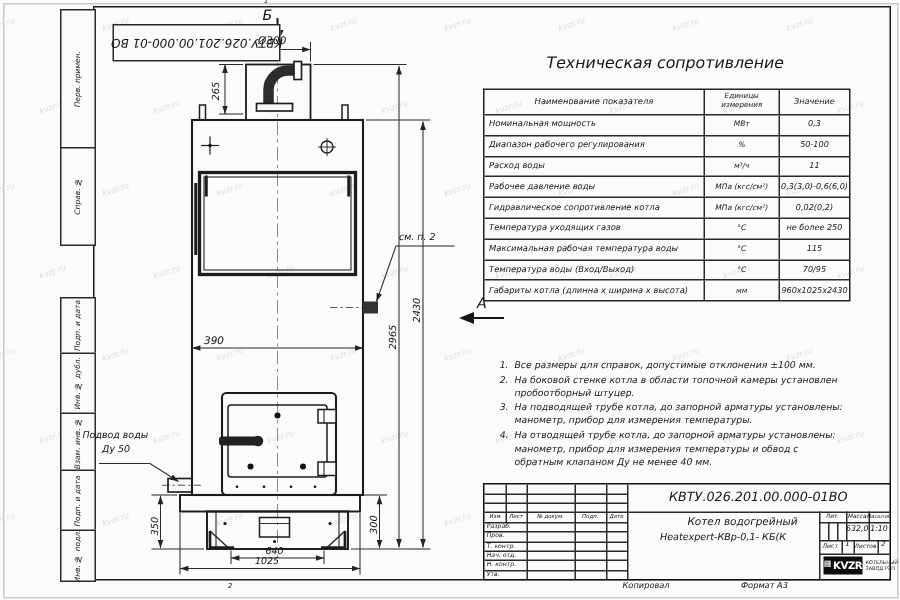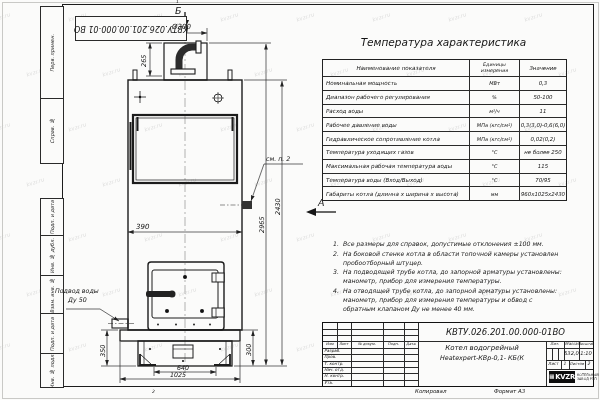--- a/index.html
+++ b/index.html
@@ -279,21 +279,21 @@
   <div class="t v" style="left:258.5px;top:233px;font-size:6.5px;">2965</div>
   <div class="t v" style="left:274.5px;top:215px;font-size:6.5px;">2430</div>
   <div class="t v" style="left:99.5px;top:357px;font-size:6.5px;">350</div>
   <div class="t v" style="left:245.5px;top:356px;font-size:6.5px;">300</div>
   <div class="t" style="left:177px;top:365px;font-size:6.3px;">640</div>
   <div class="t" style="left:170px;top:371.5px;font-size:6.3px;">1025</div>
   <div class="t" style="left:266px;top:156px;font-size:6.3px;">см. п. 2</div>
   <div class="t" style="left:55px;top:288px;font-size:6.3px;">Подвод воды</div>
   <div class="t" style="left:68px;top:296.5px;font-size:6.3px;">Ду 50</div>
 
-  <div class="t" style="left:322px;top:37px;width:243px;text-align:center;font-size:10.5px;white-space:normal;">Температура характеристика</div>
+  <div class="t" style="left:322px;top:37px;width:243px;text-align:center;font-size:10.5px;white-space:normal;">Техническая сопротивление</div>
   <div class="spec">
     <div class="srow hrow">
       <div class="sc c-name">Наименование показателя</div>
       <div class="sc c-units">Единицы измерения</div>
       <div class="sc c-value">Значение</div>
     </div>
     <div class="srow drow">
         <div class="sc c-name">Номинальная мощность</div>
         <div class="sc c-units">МВт</div>
         <div class="sc c-value">0,3</div>
@@ -396,21 +396,21 @@
 
     <div class="cell left" style="left:0;top:25px;width:28px;height:6.3px;font-size:4.1px;">Разраб.</div>
     <div class="cell left" style="left:0;top:31.3px;width:28px;height:6.3px;font-size:4.1px;">Пров.</div>
     <div class="cell left" style="left:0;top:37.7px;width:28px;height:6.3px;font-size:4.1px;">Т. контр.</div>
     <div class="cell left" style="left:0;top:44px;width:28px;height:6.3px;font-size:4.1px;">Нач. отд.</div>
     <div class="cell left" style="left:0;top:50.3px;width:28px;height:6.3px;font-size:4.1px;">Н. контр.</div>
     <div class="cell left" style="left:0;top:56.7px;width:28px;height:6.3px;font-size:4.1px;">Утв.</div>
 
     <div class="cell" style="left:95px;top:0;width:175px;height:18px;font-size:8.5px;">КВТУ.026.201.00.000-01ВО</div>
 
-    <div class="cell" style="left:95px;top:21px;width:128px;height:9px;font-size:7px;">Котел водогрейный</div>
+    <div class="cell" style="left:108px;top:21px;width:128px;height:9px;font-size:7px;">Котел водогрейный</div>
     <div class="cell" style="left:95px;top:31px;width:128px;height:9px;font-size:6.4px;">Heatexpert-КВр-0,1- КБ(К</div>
 
     <div class="cell" style="left:223px;top:18px;width:18px;height:7px;font-size:3.9px;">Лит.</div>
     <div class="cell" style="left:241px;top:18px;width:15px;height:7px;font-size:3.9px;">Масса</div>
     <div class="cell" style="left:256px;top:18px;width:14px;height:7px;font-size:3.4px;">Масштаб</div>
     <div class="cell" style="left:241px;top:25px;width:15px;height:12px;font-size:5.2px;">632,0</div>
     <div class="cell" style="left:256px;top:25px;width:14px;height:12px;font-size:5.2px;">1:10</div>
 
     <div class="cell" style="left:223px;top:37px;width:15px;height:9px;font-size:4.1px;">Лист</div>
     <div class="cell" style="left:238px;top:37px;width:8px;height:9px;font-size:4.6px;">1</div>

